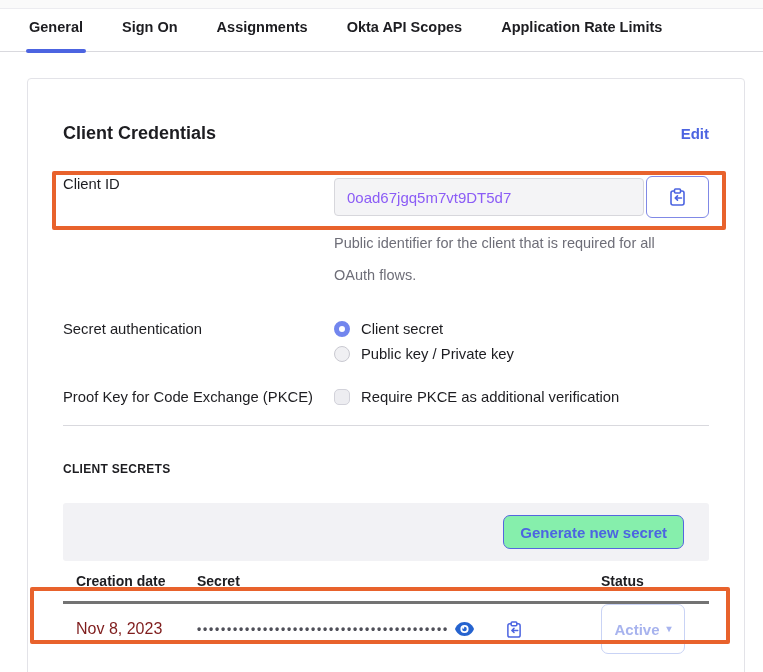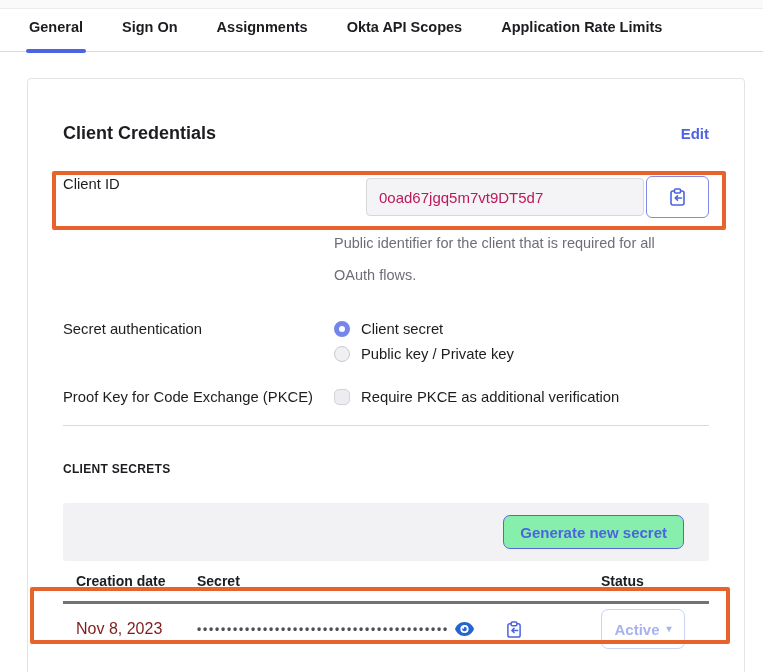--- a/index.html
+++ b/index.html
@@ -25,21 +25,21 @@
   .card-title{font-size:18px;font-weight:700;color:#1d1d21;}
   .edit-link{font-size:15px;font-weight:700;color:#4c64e1;cursor:pointer;}
   
   .form-row{display:flex;margin-top:32px;}
   .form-label{width:271px;flex:0 0 271px;font-size:14.8px;color:#1d1d21;padding-top:0;}
   .form-label.tight{padding-top:0;}
   .form-control{flex:1;}
   .input-group{display:flex;align-items:center;}
   .text-input{
     flex:1;height:38px;box-sizing:border-box;background:#f4f4f6;border:1px solid #d7d7dc;
-    border-radius:4px;padding:16px 12px;font-size:15px;color:#be185d;font-family:"Liberation Sans",sans-serif;margin-left:32px;
+    border-radius:4px;padding:16px 12px;font-size:15px;color:#8b5cf6;font-family:"Liberation Sans",sans-serif;
   }
   .copy-btn{
     width:63px;height:42px;margin-left:2px;background:#fff;border:1px solid #8089e6;border-radius:6px;
     display:flex;align-items:center;justify-content:center;cursor:pointer;flex:0 0 auto;
   }
   .help-text{margin-top:9px;max-width:348px;font-size:14.5px;line-height:32px;color:#6e6e78;}
   
   .choice-row{display:flex;align-items:center;margin-bottom:9px;}
   .choice-row:last-child{margin-bottom:0;}
   .radio{width:16px;height:16px;border-radius:50%;box-sizing:border-box;margin-right:11px;flex:0 0 16px;}
@@ -64,21 +64,21 @@
   .col-date{flex:0 0 121px;padding-left:13px;box-sizing:content-box;}
   .col-secret{flex:1;display:flex;align-items:center;}
   .col-status{flex:0 0 108px;}
   .th{font-size:14px;font-weight:700;color:#1d1d21;}
   .cell-date{font-size:16px;color:#7f1d1d;}
   .secret-dots{font-size:12px;font-weight:700;letter-spacing:1.8px;color:#4f4f58;white-space:nowrap;overflow:hidden;max-width:322px;}
   .icon-btn{background:none;border:none;padding:0;margin:0;cursor:pointer;display:flex;align-items:center;}
   .eye-wrap{margin-left:6px;}
   .clip-wrap{margin-left:32px;}
   .status-btn{
-    width:84px;height:40px;background:#fff;border:1px solid #c9d3f5;border-radius:7px;
+    width:84px;height:50px;background:#fff;border:1px solid #c9d3f5;border-radius:7px;
     color:#a7b3ee;font-weight:700;font-size:15px;display:flex;align-items:center;justify-content:center;gap:7px;cursor:default;
   }
   .status-caret{font-size:10px;line-height:1;}
   
   .hl-box{position:absolute;border:4px solid #e8622c;border-radius:2px;pointer-events:none;z-index:5;}
   .hl-client-id{left:52px;top:171px;width:666px;height:51px;}
   .hl-secret-row{left:30px;top:587px;width:692px;height:49px;}
 </style>
 </head>
 <body>

